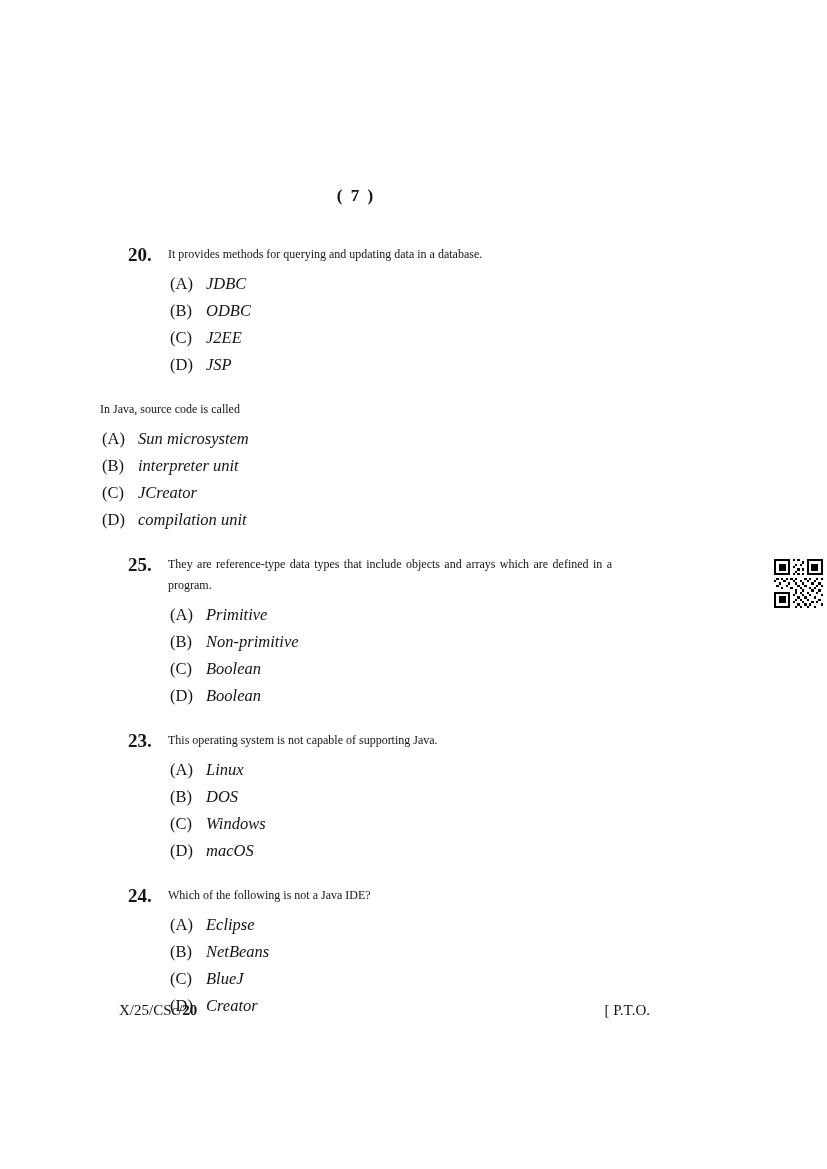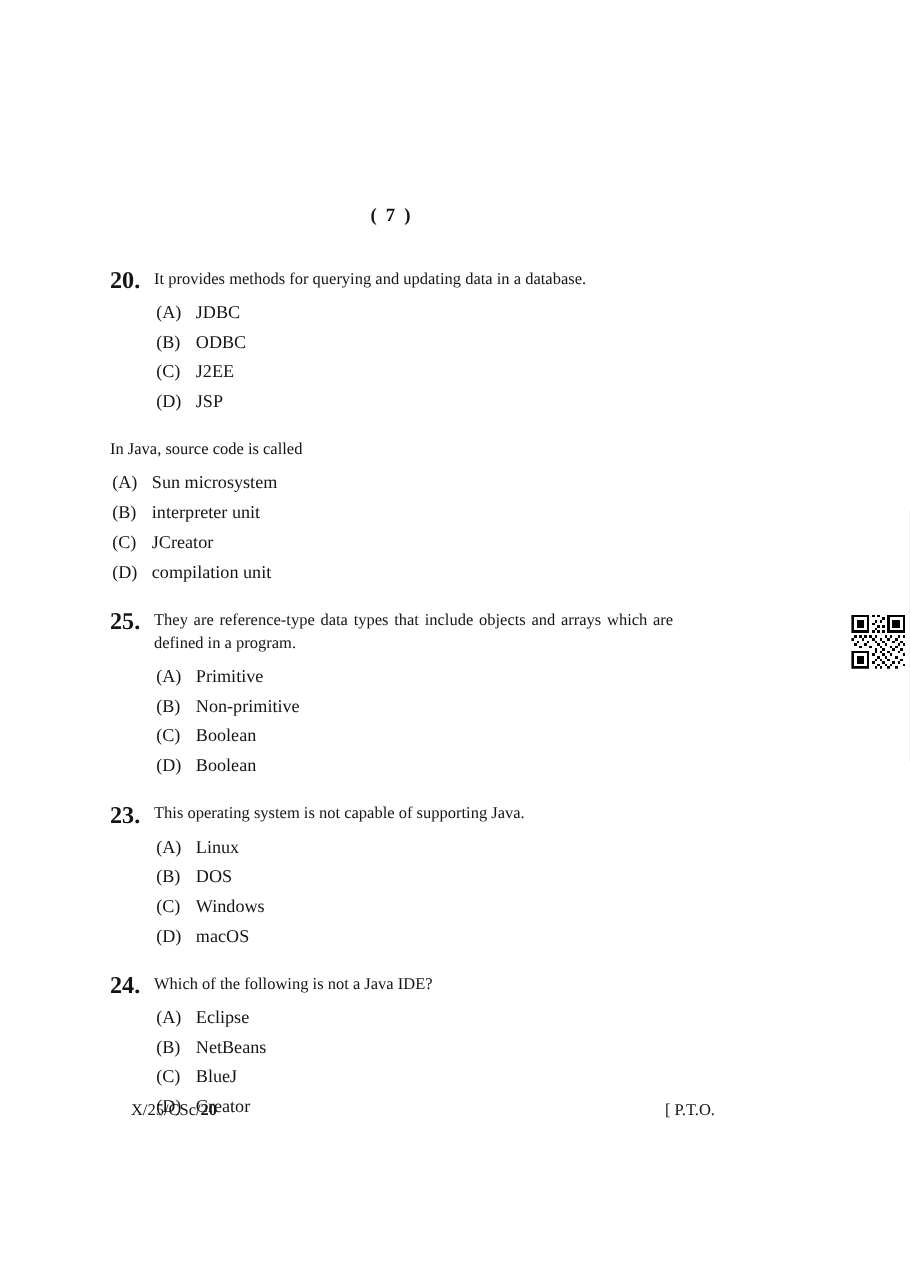--- a/index.html
+++ b/index.html
@@ -28,39 +28,40 @@
     margin-bottom: 38px;
   }
   .question {
     display: flex;
     margin-bottom: 17px;
   }
   .qnum {
     width: 40px;
     flex: 0 0 40px;
     font-weight: bold;
-    font-size: 22px;
+    font-size: 19px;
     line-height: 21px;
+    margin-left: 28px;
   }
   .qbody { flex: 1; max-width: 472px; }
   .qtext {
-    font-size: 15px;
+    font-size: 12px;
     line-height: 21px;
     text-align: justify;
   }
   .options { margin-top: 9px; }
   .option {
     display: flex;
     margin-left: 2px;
     margin-bottom: 7px;
     font-size: 16.5px;
     line-height: 20px;
   }
   .olabel { width: 36px; flex: 0 0 36px; }
-  .otext { flex: 1; }
+  .otext { flex: 1; font-style: italic; }
   .footer {
     position: absolute;
     left: 100px;
     right: 177px;
     top: 1001px;
     display: flex;
     justify-content: space-between;
     font-size: 15px;
     line-height: 18px;
     margin-left: 19px;

